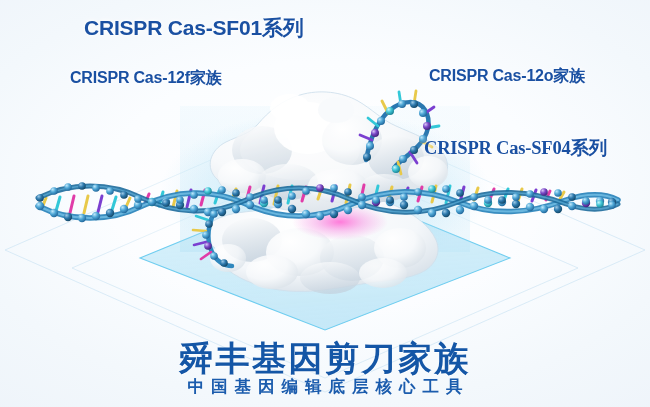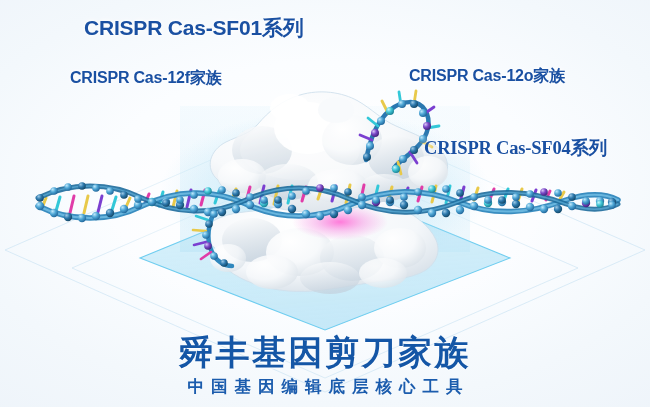--- a/index.html
+++ b/index.html
@@ -30,39 +30,38 @@
     color:#1a50a2;
     font-weight:bold;
     white-space:nowrap;
     letter-spacing:-.2px;
     text-shadow:0 0 4px rgba(255,255,255,.95),0 0 9px rgba(255,255,255,.85);
     z-index:40;
   }
   .lb-sf01{ left:84px;  top:14px;  font-size:21px; }
   .lb-sf02{ left:344px; top:29px;  font-size:18.5px; }
   .lb-12f{  left:62px;  top:68px;  font-size:16px;margin-left:8px; }
-  .lb-12o{  left:409px; top:66px;  font-size:16px; }
+  .lb-12o{  left:429px; top:66px;  font-size:16px; }
   .lb-sf05{ left:22px;  top:119px; font-size:18.5px; }
   .lb-sf04{ left:424px; top:135px; font-size:18.5px;font-family:Liberation Serif, serif; }
 
   
   .headline-wrap{
     position:absolute; left:0; right:0; bottom:12px;
     text-align:center; z-index:45;
   }
   .headline{
     font-size:34px;
     font-weight:bold;
     color:#1456a6;
     letter-spacing:2.5px;
     line-height:1.08;
     text-shadow:0 1px 0 rgba(255,255,255,.9);
   }
   .subheadline{
-    margin-top:6px;
     font-size:16.5px;
     font-weight:bold;
     color:#1b5cad;
     letter-spacing:7px;
     padding-left:7px;
     line-height:1.1;
   }
 </style>
 </head>
 <body>

